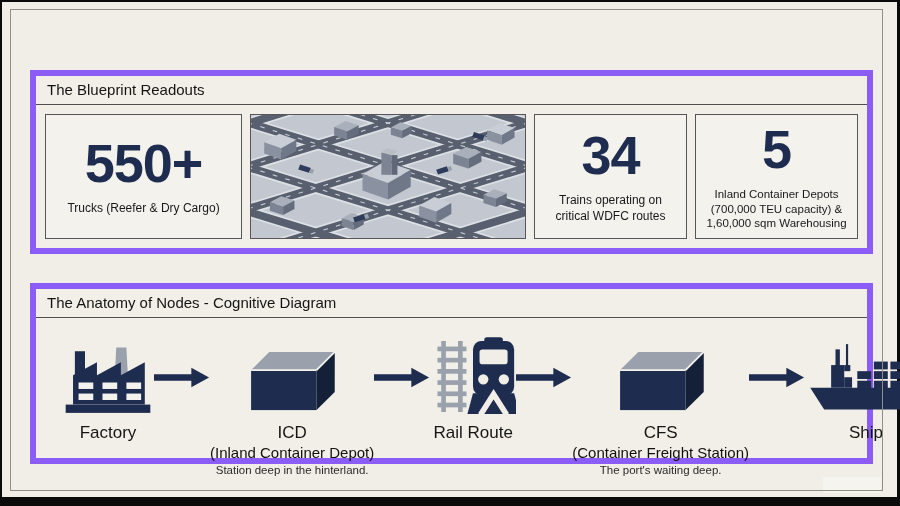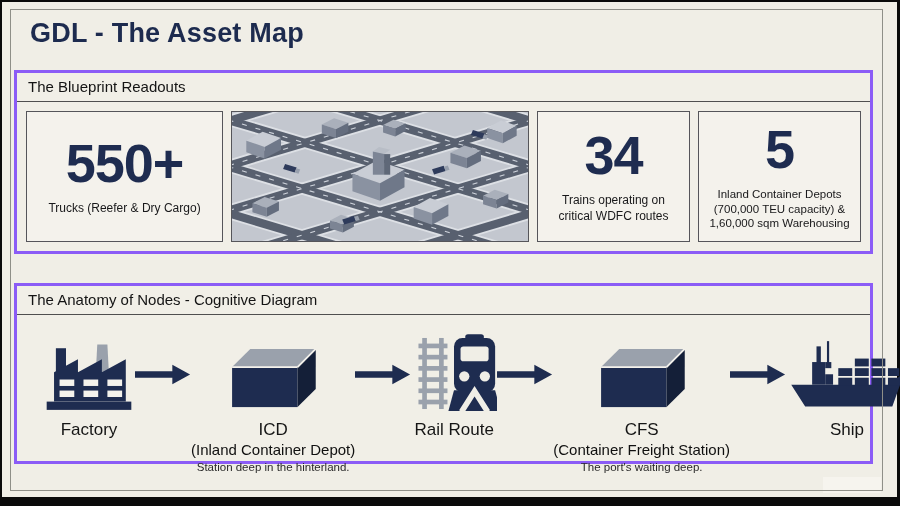--- a/index.html
+++ b/index.html
@@ -11,22 +11,22 @@
   }
   .canvas{position:absolute;left:2px;top:2px;right:3px;bottom:9px;background:#f0eee6;}
   .slide-border{position:absolute;left:8px;top:7px;right:14px;bottom:6px;border:1px solid #8f8f88;pointer-events:none;}
 
   .title{
     position:absolute;left:28px;top:16px;
     font-size:27px;font-weight:600;color:#1d2b4f;letter-spacing:.2px;
   }
 
   .section{
-    position:absolute;left:12px;right:24px;
-    border:3px solid #8b5cf6;background:#f1efe7;box-sizing:border-box;
+    position:absolute;left:28px;right:24px;
+    border:6px solid #8b5cf6;background:#f1efe7;box-sizing:border-box;
   }
   .section.readouts{top:68px;height:184px;}
   .section.anatomy{top:281px;height:181px;}
   .section-header{
     height:28px;line-height:28px;padding:0 11px;
     font-size:15px;color:#141414;border-bottom:1px solid #4f4f4f;
   }
 
   .cards{display:flex;gap:8px;padding:9px;height:calc(100% - 29px);box-sizing:border-box;}
   .card{
@@ -51,21 +51,20 @@
   .node-caption{font-size:11.5px;color:#2a2a2a;margin-top:3px;white-space:nowrap;}
   .arrow{margin-top:32px;flex:0 0 auto;}
 
   .wm{position:absolute;right:16px;bottom:4px;width:58px;height:16px;background:#f6f4ee;}
 </style>
 </head>
 <body>
 
 <div class="canvas">
 
-  <div class="title">GDL - The Asset Map</div>
 
   <div class="section readouts">
     <div class="section-header">The Blueprint Readouts</div>
     <div class="cards">
 
       <div class="card stat1">
         <div class="stat-value">550+</div>
         <div class="stat-caption">Trucks (Reefer &amp; Dry Cargo)</div>
       </div>
 

